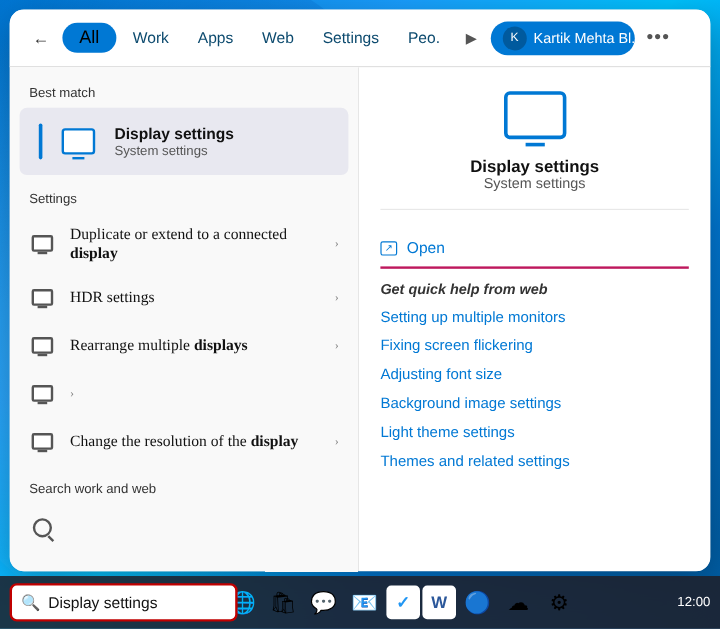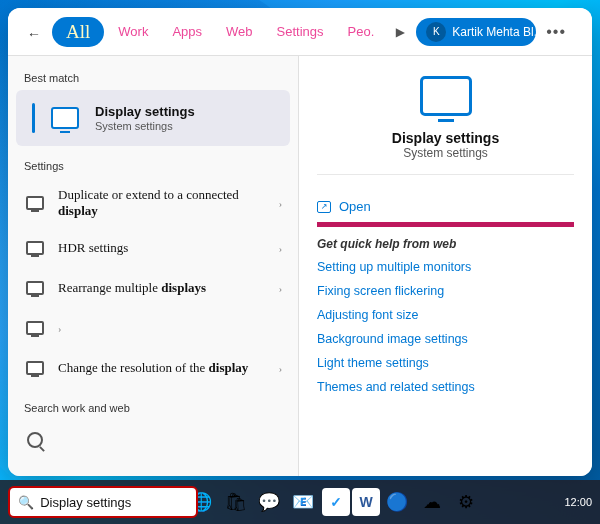--- a/index.html
+++ b/index.html
@@ -69,36 +69,36 @@
       display: flex;
       align-items: center;
       justify-content: center;
       border-radius: 4px;
       color: #333;
       font-size: 14px;
     }
 
     .nav-pill-all {
       background: #0078d4;
-      color: #fef9c3;
+      color: #000000;
       border: none;
       border-radius: 20px;
       padding: 4px 14px;
-      font-size: 19px;
-      cursor: pointer;
-      font-family: Liberation Serif, serif;
+      font-size: 15px;
+      cursor: pointer;
+      font-family: Liberation Sans, sans-serif;
     }
 
     .nav-item {
       background: none;
       border: none;
       padding: 4px 10px;
       font-size: 13px;
       cursor: pointer;
-      color: #ec4899;
+      color: #0c4a6e;
       border-radius: 4px;
       font-family: inherit;
     }
 
     .nav-play-btn {
       width: 24px;
       height: 24px;
       background: none;
       border: none;
       cursor: pointer;
@@ -325,21 +325,21 @@
     .rp-sub { font-size: 12px; color: #555; }
 
     .rp-action {
       display: flex;
       align-items: center;
       gap: 8px;
       padding: 8px 0;
       cursor: pointer;
       font-size: 13px;
       color: #0078d4;
-      border-bottom: 5px solid #be185d;
+      border-bottom: 2px solid #be185d;
     }
 
     .rp-section-title {
       font-size: 12px;
       font-weight: 600;
       color: #333;
       padding: 10px 0 4px 0;
       font-style: italic;
     }
 

